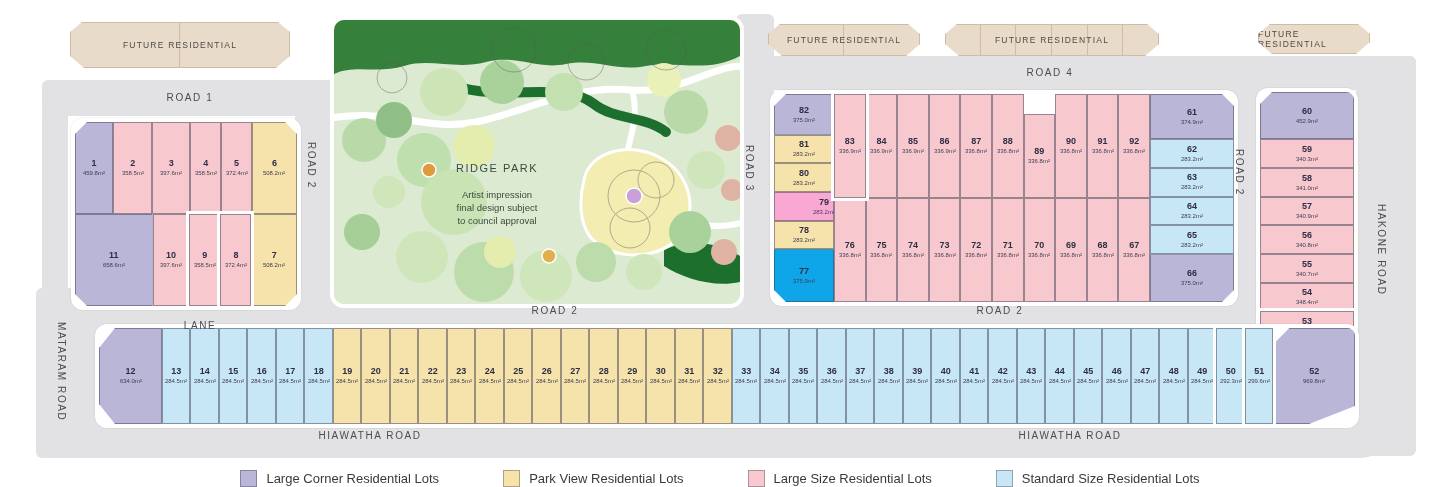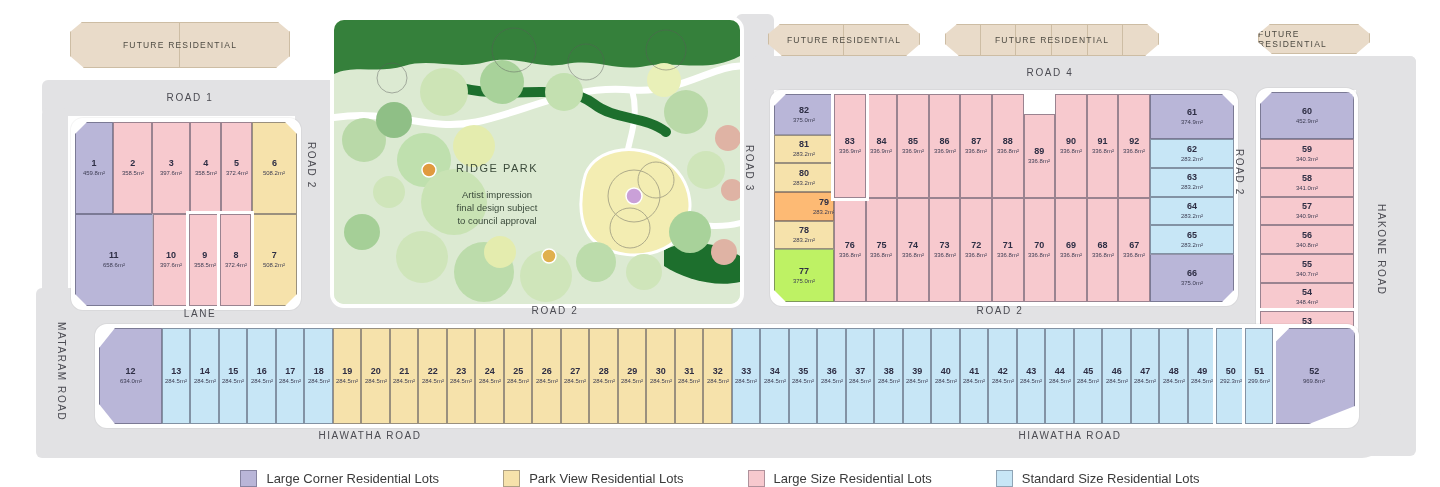--- a/index.html
+++ b/index.html
@@ -138,29 +138,29 @@
           <div class="lot-a">375.0m²</div>
         </div>
         <div class="lot" style="background: rgb(246, 226, 171); flex: 1 1 0px;">
           <div class="lot-n">81</div>
           <div class="lot-a">283.2m²</div>
         </div>
         <div class="lot" style="background: rgb(246, 226, 171); flex: 1 1 0px;">
           <div class="lot-n">80</div>
           <div class="lot-a">283.2m²</div>
         </div>
-        <div class="lot" style="background: #fdba74; flex: 1 1 0px; padding-left: 40px;">
+        <div class="lot" style="background: #f9a8d4; flex: 1 1 0px; padding-left: 40px;">
           <div class="lot-n">79</div>
           <div class="lot-a">283.2m²</div>
         </div>
         <div class="lot" style="background: rgb(246, 226, 171); flex: 1 1 0px;">
           <div class="lot-n">78</div>
           <div class="lot-a">283.2m²</div>
         </div>
-        <div class="lot ch-bl" style="background: #bef264; flex: 1.9 1 0px;">
+        <div class="lot ch-bl" style="background: #0ea5e9; flex: 1.9 1 0px;">
           <div class="lot-n">77</div>
           <div class="lot-a">375.0m²</div>
         </div>
       </div>
     <div class="col" style="flex:1;">
       <div class="row" style="flex:1;">
           <div class="lot hl" style="background: rgb(247, 201, 206); flex: 1 1 0px;">
             <div class="lot-n">83</div>
             <div class="lot-a">336.9m²</div>
           </div>
@@ -529,21 +529,21 @@
         <circle cx="215" cy="236" r="7" fill="#e0b04e"></circle>
       </g>
       <text x="163" y="152" text-anchor="middle" font-size="11" letter-spacing="1.5" fill="#3a4a3a" font-weight="500">RIDGE PARK</text>
       <text x="163" y="178" text-anchor="middle" font-size="9.5" fill="#3a4a3a">Artist impression</text>
       <text x="163" y="191" text-anchor="middle" font-size="9.5" fill="#3a4a3a">final design subject</text>
       <text x="163" y="204" text-anchor="middle" font-size="9.5" fill="#3a4a3a">to council approval</text>
     </svg>
   </div>
 
   <div class="road-label" style="left:90px;top:92px;width:200px;">ROAD 1</div>
-  <div class="road-label" style="left:120px;top:308px;width:160px;">LANE</div>
+  <div class="road-label" style="left:120px;top:320px;width:160px;">LANE</div>
   <div class="road-label vert" style="left:306px;top:125px;height:80px;">ROAD 2</div>
   <div class="road-label" style="left:470px;top:305px;width:170px;">ROAD 2</div>
   <div class="road-label vert" style="left:744px;top:128px;height:80px;">ROAD 3</div>
   <div class="road-label" style="left:950px;top:67px;width:200px;">ROAD 4</div>
   <div class="road-label" style="left:915px;top:305px;width:170px;">ROAD 2</div>
   <div class="road-label vert" style="left:1234px;top:132px;height:80px;">ROAD 2</div>
   <div class="road-label" style="left:270px;top:430px;width:200px;">HIAWATHA ROAD</div>
   <div class="road-label" style="left:970px;top:430px;width:200px;">HIAWATHA ROAD</div>
   <div class="road-label vert" style="left:56px;top:312px;height:120px;">MATARAM ROAD</div>
   <div class="road-label vert" style="left:1376px;top:190px;height:120px;">HAKONE ROAD</div>

